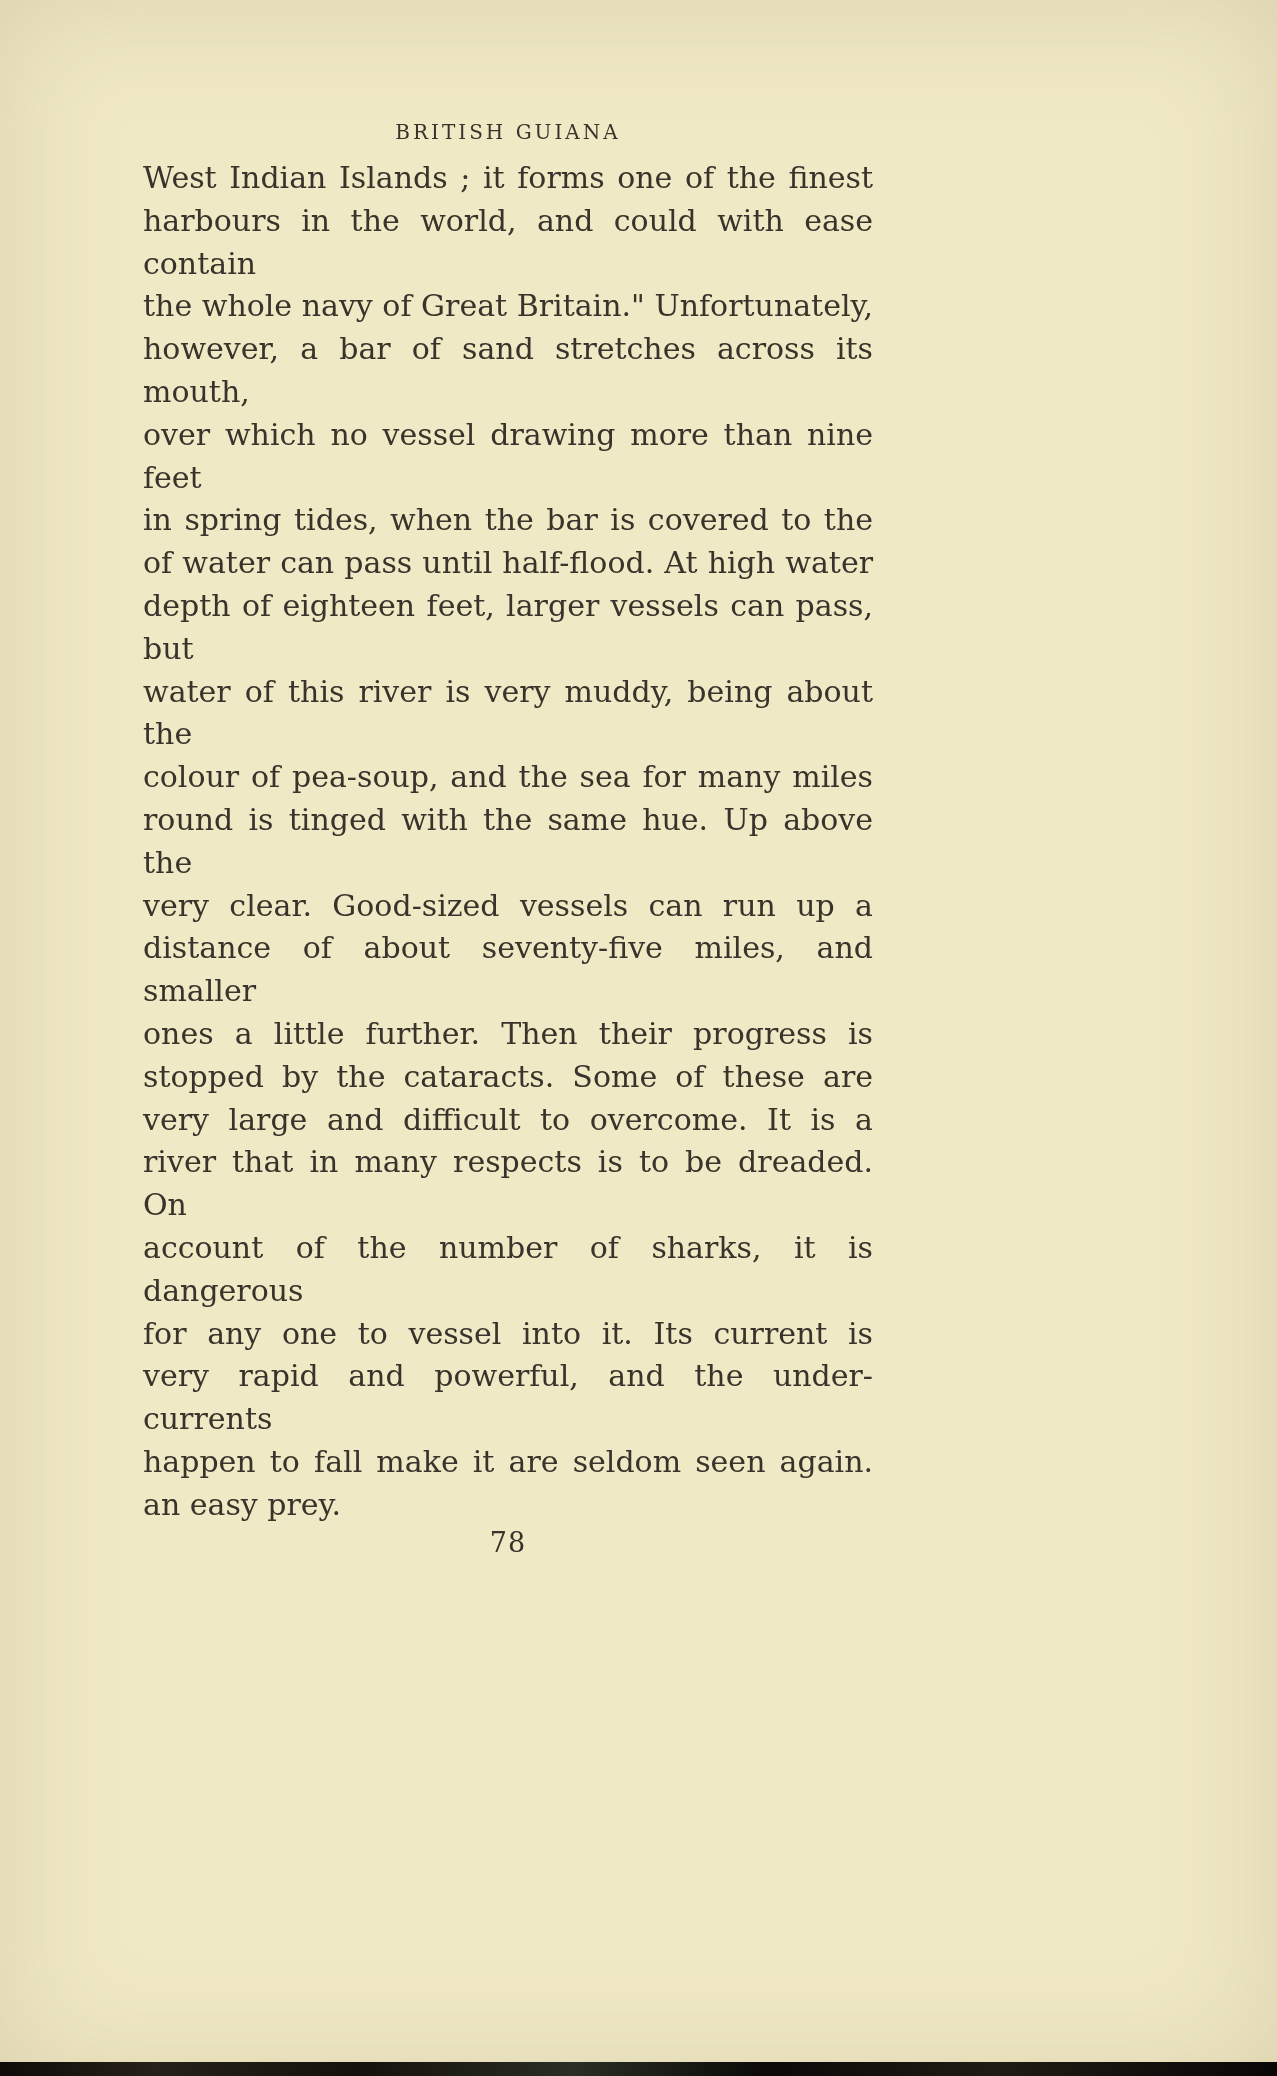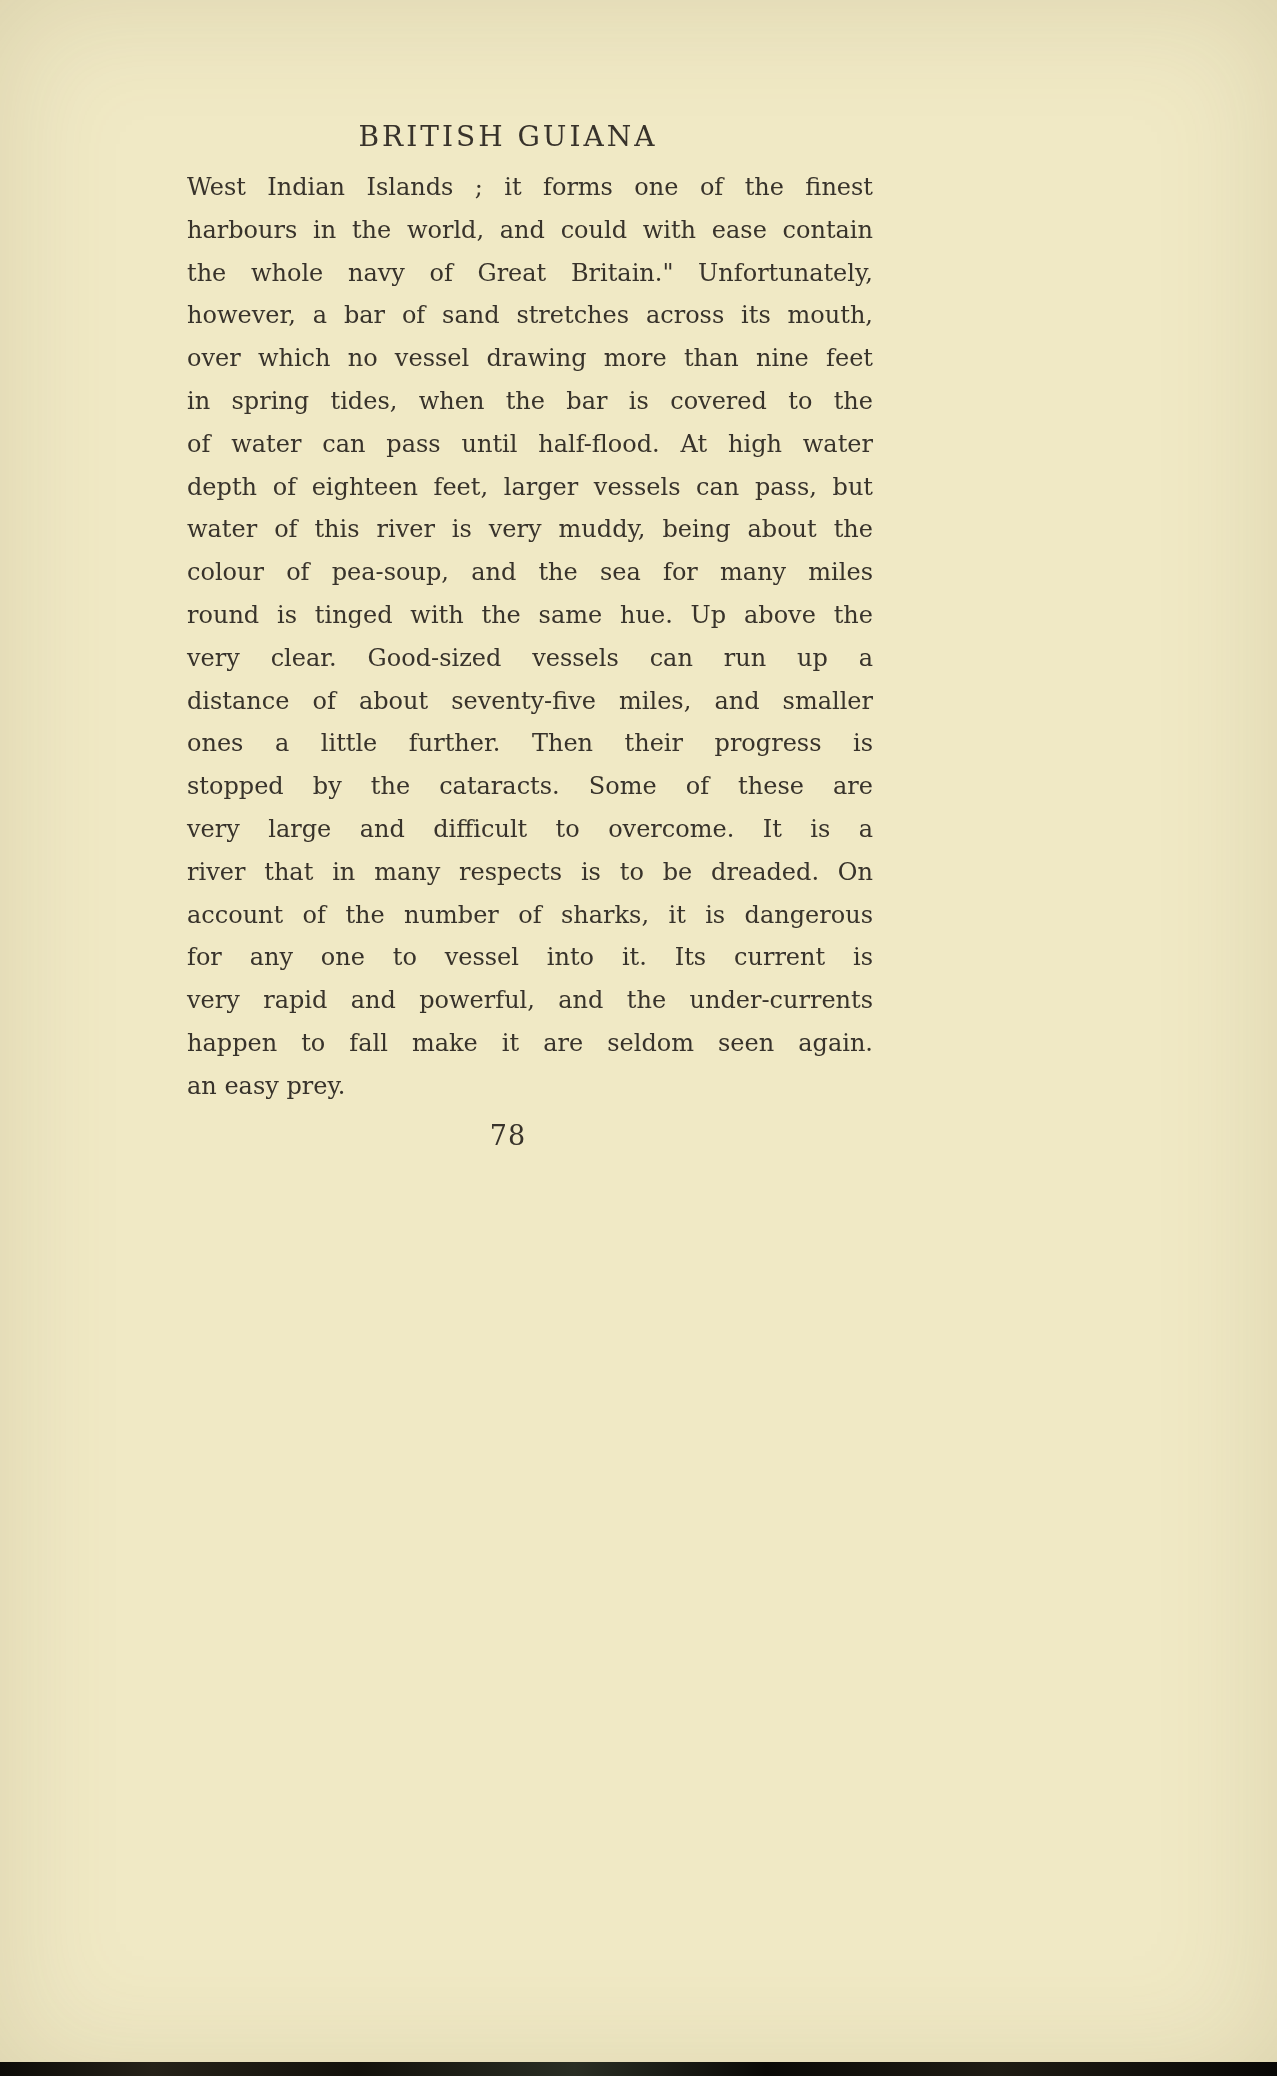--- a/index.html
+++ b/index.html
@@ -19,43 +19,41 @@
     box-shadow: inset 0 0 120px rgba(120, 105, 60, 0.18);
   }
   .content {
     position: absolute;
     left: 143px;
     top: 120px;
     width: 730px;
   }
   .running-head {
     text-align: center;
-    font-size: 28px;
+    font-size: 20px;
     letter-spacing: 3px;
     margin-bottom: 13px;
     white-space: nowrap;
   }
   .text-block {
     width: 100%;
   }
   .line {
-    font-size: 24px;
+    font-size: 30px;
     line-height: 42.8px;
     text-align: justify;
     text-align-last: justify;
-    margin-left: 44px;
   }
   .line.last {
     text-align-last: left;
   }
   .page-number {
     text-align: center;
     font-size: 27px;
     letter-spacing: 1px;
-    margin-top: 12px;
   }
   .bottom-edge {
     position: absolute;
     left: 0;
     bottom: 0;
     width: 100%;
     height: 14px;
     background: linear-gradient(90deg,
       #0d0c08 0%, #262219 12%, #14120c 28%, #2a2e24 45%,
       #0b0a07 60%, #1f1c14 78%, #090806 100%);

